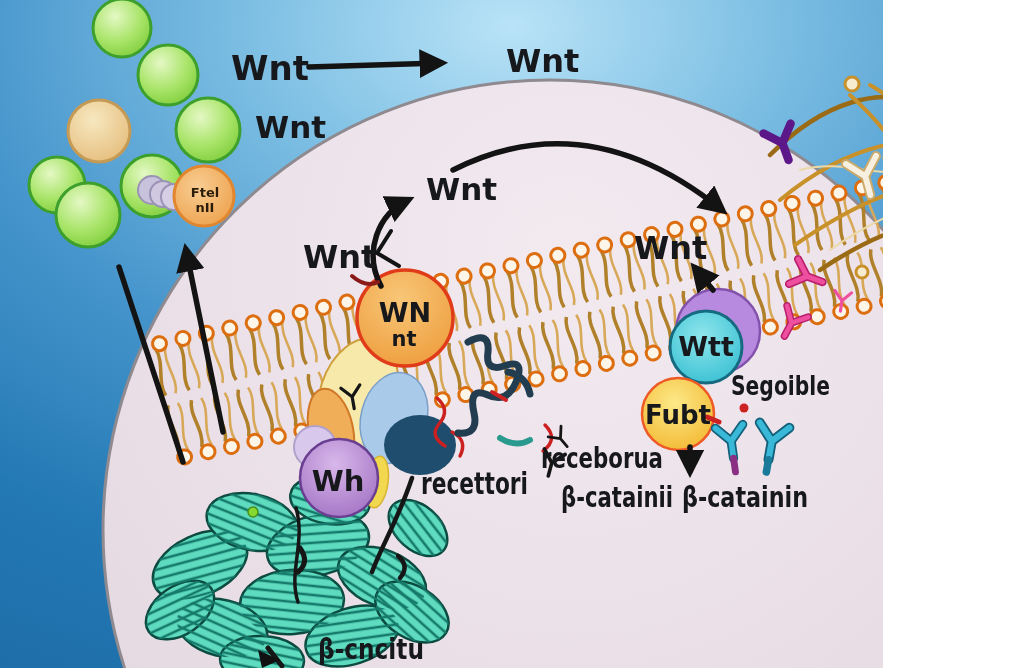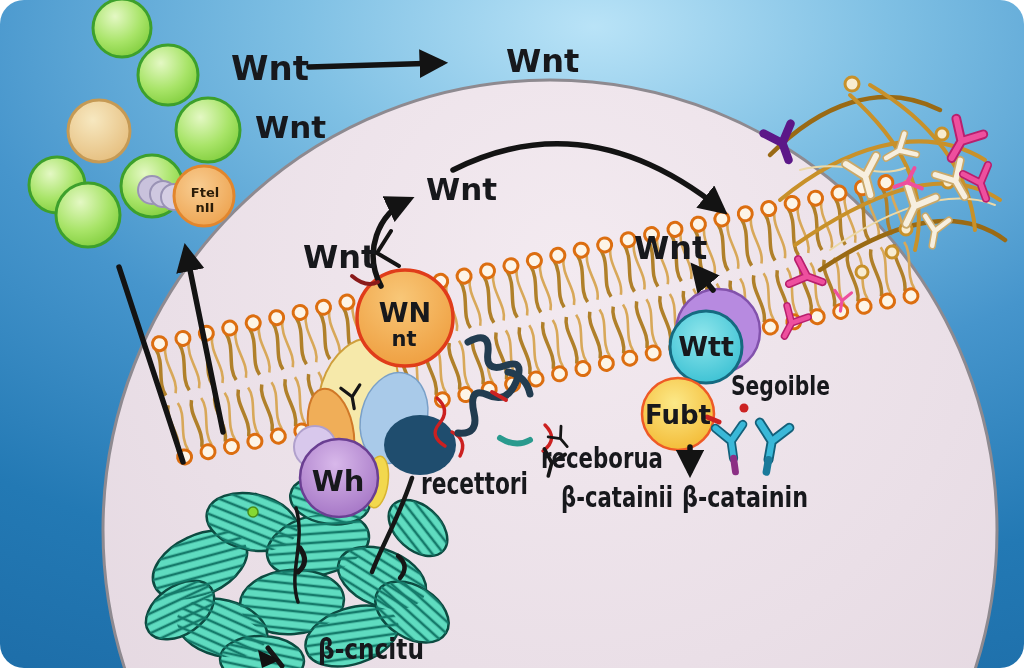--- a/index.html
+++ b/index.html
@@ -1,20 +1,19 @@
 <!DOCTYPE html>
 <html><head>
 <meta charset="utf-8">
 <style>
   html,body{margin:0;padding:0;}
   #stage{
-    position:relative;width:1024px;height:668px;overflow:hidden;
+    position:relative;width:883px;height:668px;overflow:hidden;
     font-family:"DejaVu Sans",sans-serif;
     background:radial-gradient(130% 115% at 58% 4%, #b9e3f7 0%, #7fc0e4 22%, #4695cc 48%, #2379b4 74%, #1c6ba6 100%);
-    border-radius:24px;
   }
   svg{position:absolute;left:0;top:0;}
   .lbl{font-family:"DejaVu Sans",sans-serif;font-weight:700;fill:#17181c;}
   .lblsm{font-family:"DejaVu Sans",sans-serif;font-weight:700;fill:#2a1c08;}
   .head{fill:#fdf5e7;stroke:#dc6e10;stroke-width:3;}
   .tailA{stroke:#b0802a;stroke-width:3.5;fill:none;}
   .tailB{stroke:#d8a859;stroke-width:2.6;fill:none;}
   .arrow{stroke:#131313;stroke-width:5.5;fill:none;stroke-linecap:round;}
   .thin-arrow{stroke:#131313;stroke-width:4;fill:none;stroke-linecap:round;stroke-linejoin:round;}
   .tealFill{fill:#5fdcc0;stroke:#0c4a40;stroke-width:2.5;}

